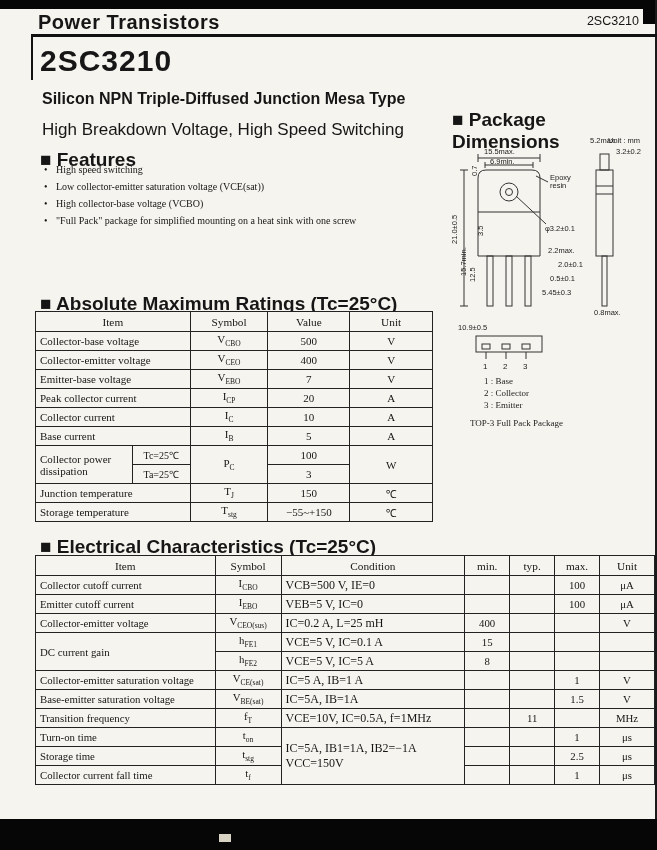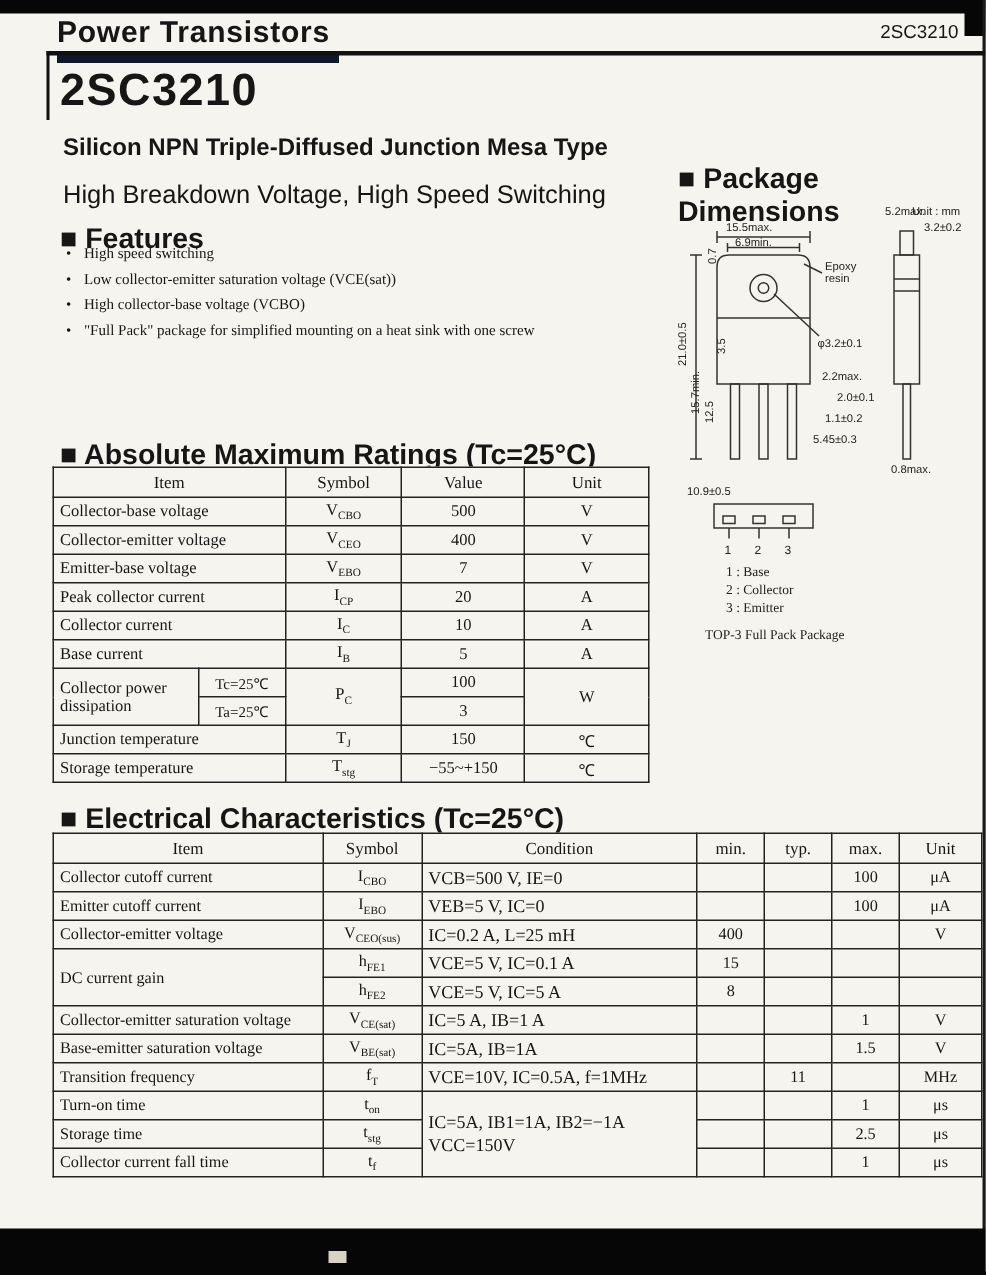--- a/index.html
+++ b/index.html
@@ -6,21 +6,21 @@
   .page { position:relative; width:657px; height:850px; background:#f6f4ee;
           font-family:"Liberation Serif", serif; color:#161616; overflow:hidden; }
 
   .bar-top { position:absolute; left:0; top:0; width:657px; height:9px; background:#060606; }
   .corner-tr { position:absolute; right:0; top:0; width:14px; height:24px; background:#060606; }
   .edge-right { position:absolute; right:0; top:0; width:2px; height:850px; background:#1a1a1a; }
   .bar-bottom { position:absolute; left:0; top:819px; width:657px; height:31px; background:#060606; }
   .notch { position:absolute; left:219px; top:834px; width:12px; height:8px; background:#d8d2c4; }
 
   .hdr-left { position:absolute; left:38px; top:11px; font-family:"Liberation Sans",sans-serif;
-              font-size:20px; font-weight:600; letter-spacing:.5px; border-bottom:7px solid #0f172a; padding:0 6px 1px 0; }
+              font-size:20px; font-weight:600; letter-spacing:.5px; border-bottom:2px solid #0f172a; padding:0 6px 1px 0; }
   .hdr-right { position:absolute; right:18px; top:14px; font-family:"Liberation Sans",sans-serif; font-size:12.5px; }
   .rule { position:absolute; left:31px; top:34px; width:626px; height:2.5px; background:#111; }
   .rule-left { position:absolute; left:31px; top:34px; width:2px; height:46px; background:#111; }
 
   .title { position:absolute; left:40px; top:44px; margin:0; font-family:"Liberation Sans",sans-serif;
            font-size:30px; font-weight:700; letter-spacing:1px; }
   .subtitle { position:absolute; left:42px; top:90px; font-family:"Liberation Sans",sans-serif; font-size:16px; font-weight:600; }
   .tagline  { position:absolute; left:42px; top:120px; font-family:"Liberation Sans",sans-serif; font-size:17px; font-weight:500; }
 
   .sec-h { position:absolute; font-family:"Liberation Sans",sans-serif; font-size:19px; font-weight:600; }
@@ -133,21 +133,21 @@
     <span class="lbl" style="left:168px; top:23px;">3.2±0.2</span>
     <span class="lbl rot" style="left:22px; top:52px;">0.7</span>
     <span class="lbl rot" style="left:2px;  top:120px;">21.0±0.5</span>
     <span class="lbl rot" style="left:11px; top:152px;">15.7min.</span>
     <span class="lbl rot" style="left:20px; top:158px;">12.5</span>
     <span class="lbl rot" style="left:28px; top:112px;">3.5</span>
     <span class="lbl epoxy" style="left:102px; top:50px;">Epoxy resin</span>
     <span class="lbl" style="left:97px;  top:100px;">φ3.2±0.1</span>
     <span class="lbl" style="left:100px; top:122px;">2.2max.</span>
     <span class="lbl" style="left:110px; top:136px;">2.0±0.1</span>
-    <span class="lbl" style="left:102px; top:150px;">1.1±0.2</span>
+    <span class="lbl" style="left:102px; top:150px;">0.5±0.1</span>
     <span class="lbl" style="left:94px;  top:164px;">5.45±0.3</span>
     <span class="lbl" style="left:146px; top:184px;">0.8max.</span>
     <span class="lbl" style="left:10px;  top:199px;">10.9±0.5</span>
 
     <span class="lbl pin" style="left:35px; top:238px;">1</span>
     <span class="lbl pin" style="left:55px; top:238px;">2</span>
     <span class="lbl pin" style="left:75px; top:238px;">3</span>
 
     <span class="lbl legend" style="left:36px; top:252px;">1 : Base</span>
     <span class="lbl legend" style="left:36px; top:264px;">2 : Collector</span>

